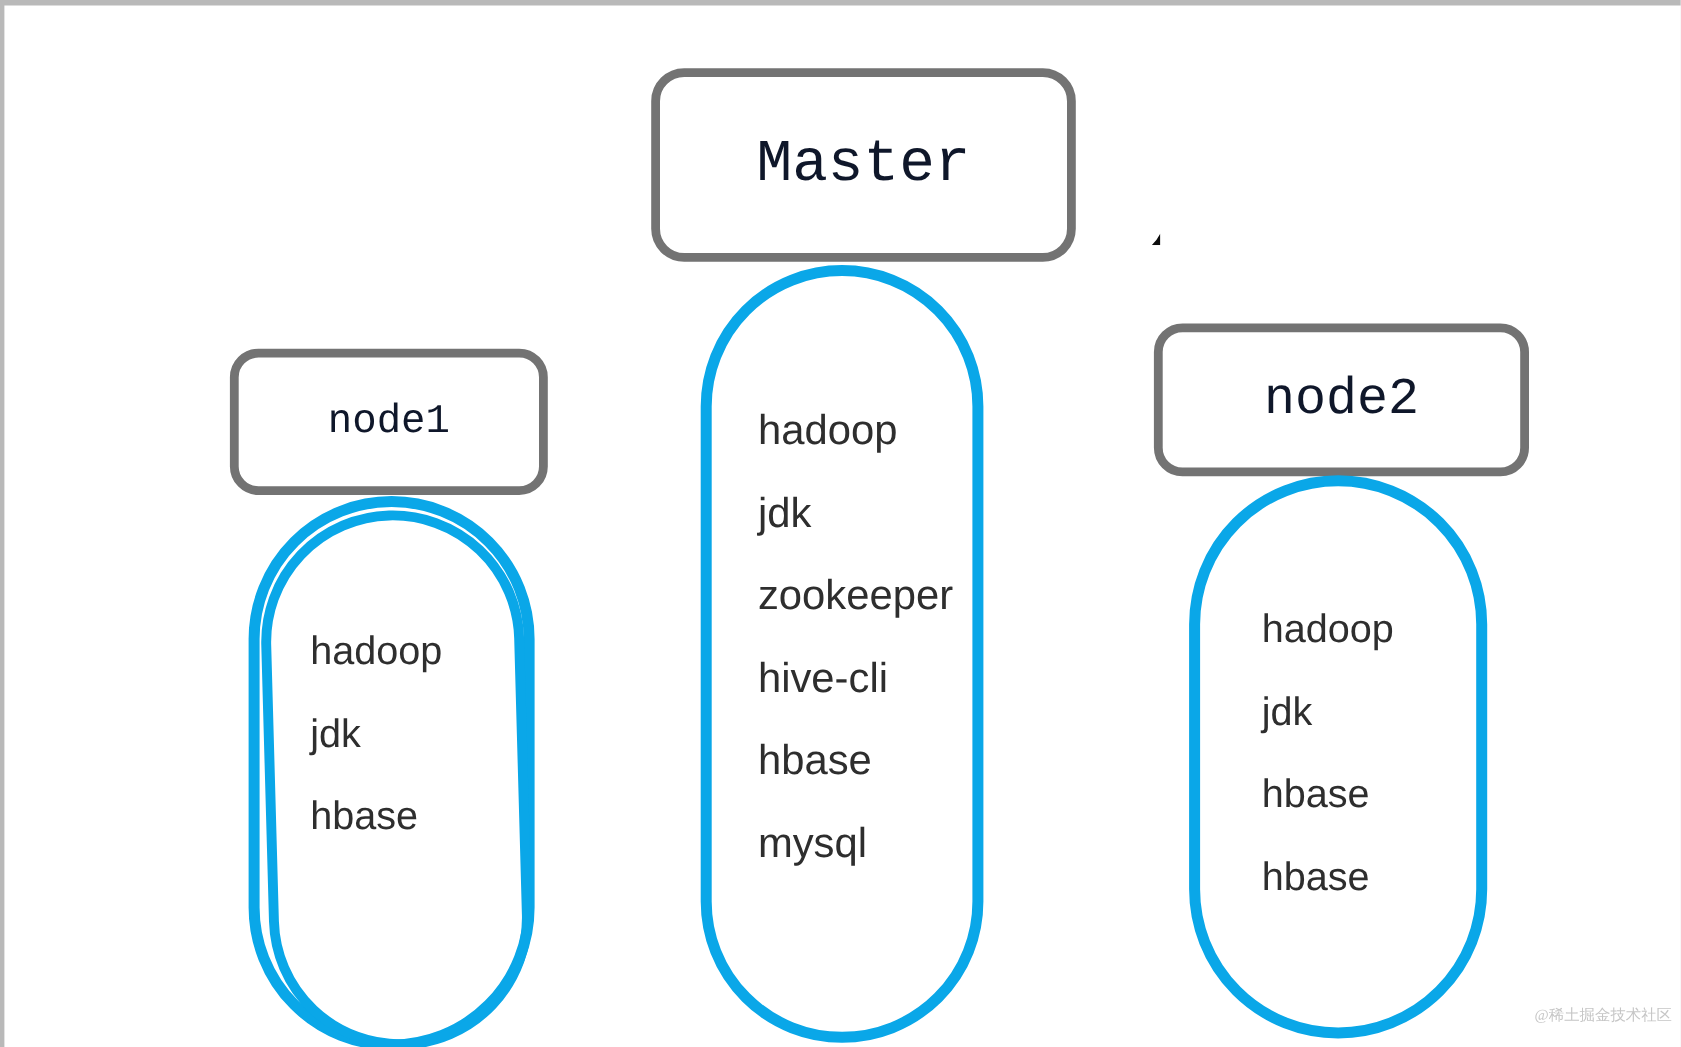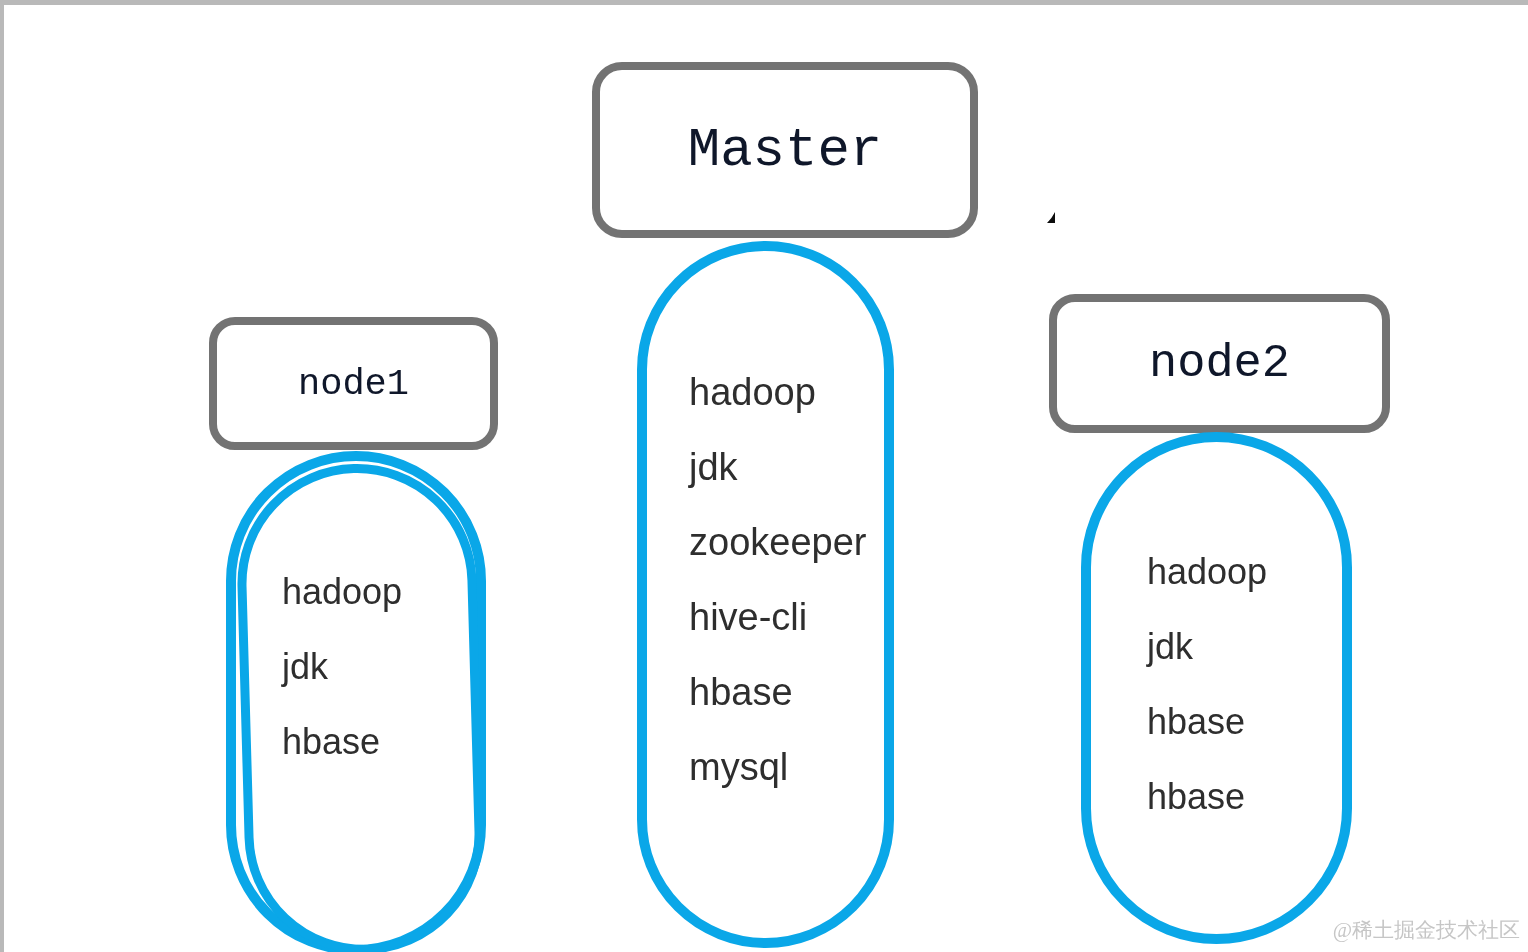--- a/index.html
+++ b/index.html
@@ -68,22 +68,22 @@
     position: absolute;
     left: 1043px; top: 207px;
     width: 8px; height: 11px;
     background: #0d0d0d;
     clip-path: polygon(100% 0, 100% 100%, 0 100%, 55% 55%);
   }
 
   
   .watermark {
     position: absolute;
-    right: 8px; bottom: 8px;
-    font-size: 21px;
+    right: 8px; bottom: 20px;
+    font-size: 14px;
     color: #c6c6c6;
     font-family: "Liberation Serif", "DejaVu Serif", serif;
     white-space: nowrap;
   }
 </style>
 </head>
 <body>
 
 <div class="canvas">
 

